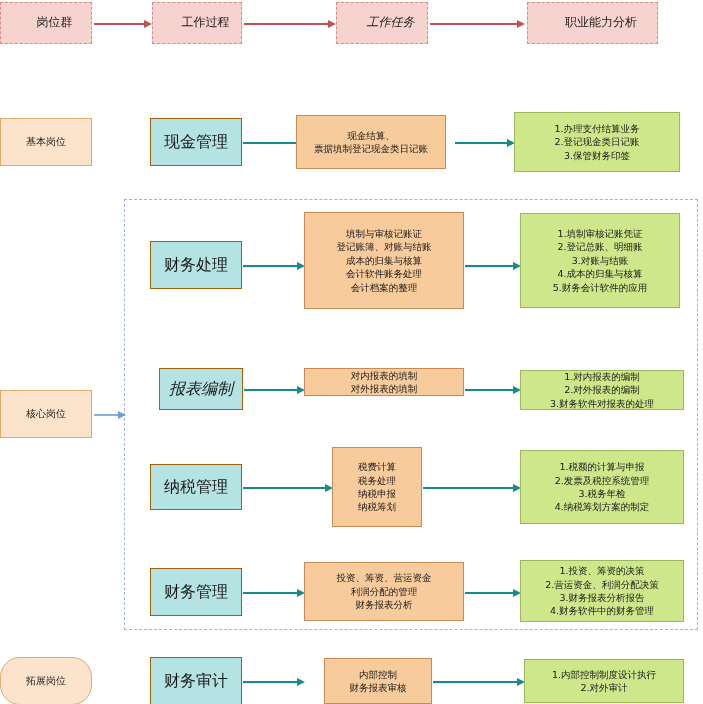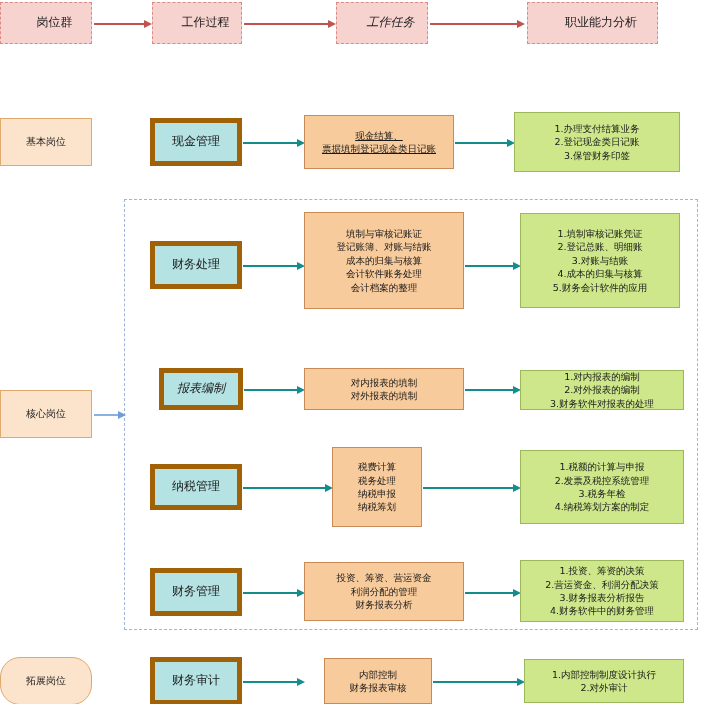--- a/index.html
+++ b/index.html
@@ -39,22 +39,22 @@
   }
   
   .box-category {
     background: #fbe3cc;
     border: 1px solid #e0a96d;
     font-size: 10px;
   }
   
   .box-post {
     background: #b5e2e2;
-    border: 5px solid #a16207;
-    font-size: 12px;
+    border: 1px solid #a16207;
+    font-size: 16px;
   }
   
   .box-task {
     background: #f8cb9c;
     border: 1px solid #c98b55;
   }
   
   .box-ability {
     background: #cde78a;
     border: 1px solid #9cb85c;
@@ -135,21 +135,21 @@
 
   <div class="box box-category" style="left:0px; top:657px; width:92px; height:48px;border-radius:20px;">拓展岗位</div>
 
   <div class="box box-post" style="left:150px; top:118px; width:92px; height:48px;">现金管理</div>
 
   <div class="arrow arrow-teal" style="left:243px; top:142px; width:62px;">
     <div class="shaft" style="width:54px;"></div>
     <div class="head" style="left:54px;"></div>
   </div>
 
-  <div class="box box-task" style="left:304px; top:115px; width:150px; height:54px;text-decoration:underline;">现金结算、
+  <div class="box box-task" style="left:296px; top:115px; width:150px; height:54px;">现金结算、
 票据填制登记现金类日记账</div>
 
   <div class="arrow arrow-teal" style="left:455px; top:142px; width:60px;">
     <div class="shaft" style="width:52px;"></div>
     <div class="head" style="left:52px;"></div>
   </div>
 
   <div class="box box-ability" style="left:514px; top:112px; width:166px; height:60px;">1.办理支付结算业务
 2.登记现金类日记账
 3.保管财务印签</div>
@@ -178,21 +178,21 @@
 4.成本的归集与核算
 5.财务会计软件的应用</div>
 
   <div class="box box-post" style="left:159px; top:368px; width:84px; height:42px;font-style:italic;">报表编制</div>
 
   <div class="arrow arrow-teal" style="left:244px; top:389px; width:61px;">
     <div class="shaft" style="width:53px;"></div>
     <div class="head" style="left:53px;"></div>
   </div>
 
-  <div class="box box-task" style="left:304px; top:368px; width:160px; height:42px;">对内报表的填制
+  <div class="box box-task" style="left:304px; top:368px; width:160px; height:28px;">对内报表的填制
 对外报表的填制</div>
 
   <div class="arrow arrow-teal" style="left:465px; top:389px; width:56px;">
     <div class="shaft" style="width:48px;"></div>
     <div class="head" style="left:48px;"></div>
   </div>
 
   <div class="box box-ability" style="left:520px; top:370px; width:164px; height:40px;">1.对内报表的编制
 2.对外报表的编制
 3.财务软件对报表的处理</div>

